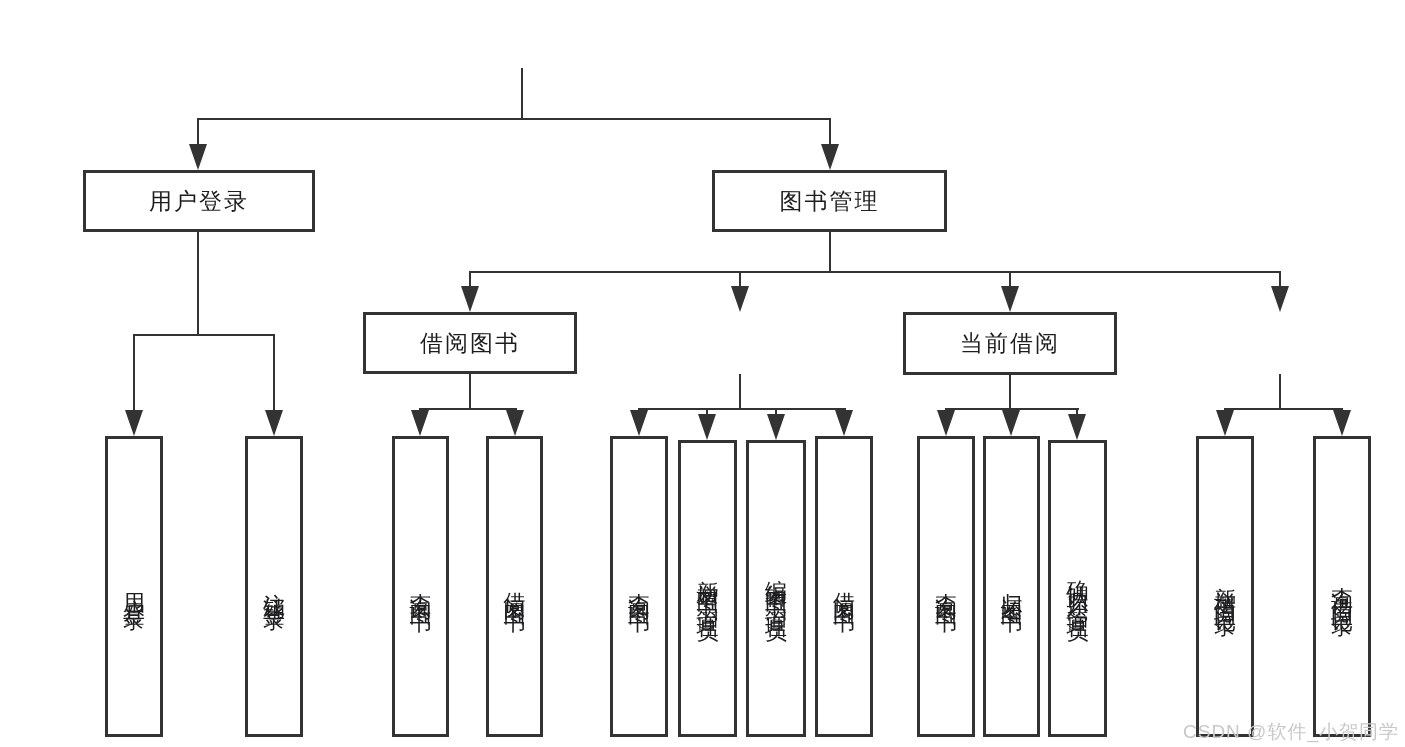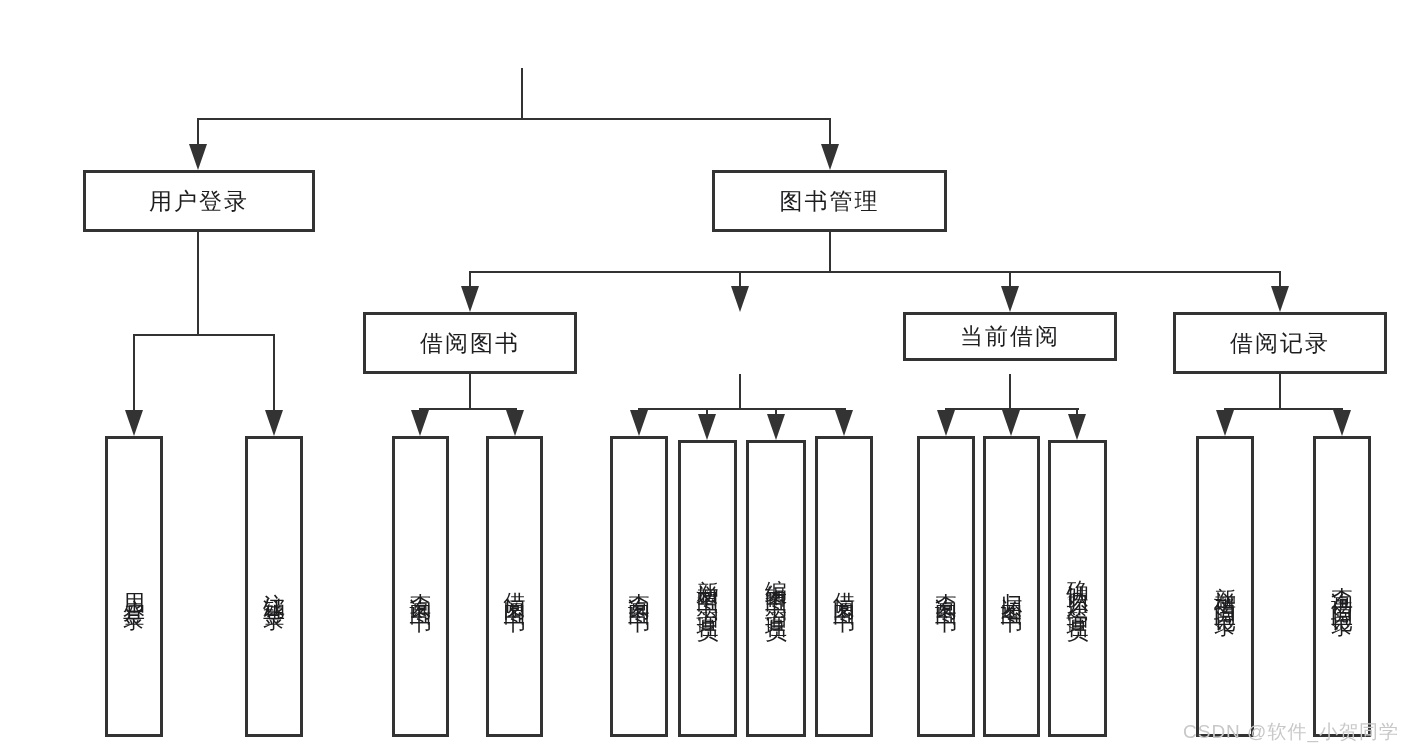--- a/index.html
+++ b/index.html
@@ -95,22 +95,21 @@
   <div class="vline" style="left:469px; top:271px; width:2px; height:17px;"></div>
   <div class="arrow" style="left:461px; top:286px;"></div>
   <div class="vline" style="left:739px; top:271px; width:2px; height:17px;"></div>
   <div class="arrow" style="left:731px; top:286px;"></div>
   <div class="vline" style="left:1009px; top:271px; width:2px; height:17px;"></div>
   <div class="arrow" style="left:1001px; top:286px;"></div>
   <div class="vline" style="left:1279px; top:271px; width:2px; height:17px;"></div>
   <div class="arrow" style="left:1271px; top:286px;"></div>
 
   <div class="box" style="left:363px; top:312px; width:214px; height:62px;">借阅图书</div>
-  <div class="box" style="left:903px; top:312px; width:214px; height:49px;">当前借阅</div>
-  <div class="box" style="left:1173px; top:312px; width:214px; height:62px;">借阅记录</div>
+  <div class="box" style="left:903px; top:312px; width:214px; height:63px;">当前借阅</div>
 
   <div class="vline" style="left:469px; top:374px; width:2px; height:36px;"></div>
   <div class="hline" style="left:419px; top:408px; width:98px; height:2px;"></div>
   <div class="vline" style="left:419px; top:408px; width:2px; height:8px;"></div>
   <div class="arrow" style="left:411px; top:410px;"></div>
   <div class="vline" style="left:514px; top:408px; width:2px; height:8px;"></div>
   <div class="arrow" style="left:506px; top:410px;"></div>
 
   <div class="vline" style="left:739px; top:374px; width:2px; height:36px;"></div>
   <div class="hline" style="left:638px; top:408px; width:208px; height:2px;"></div>

